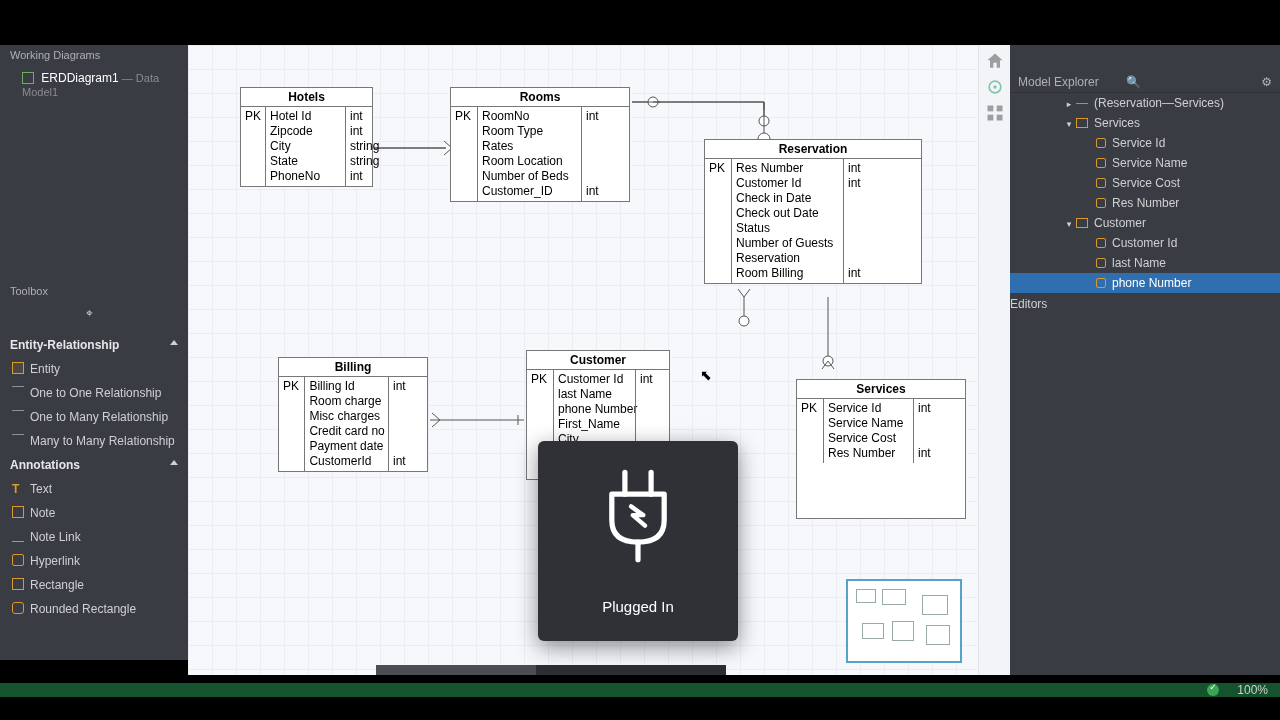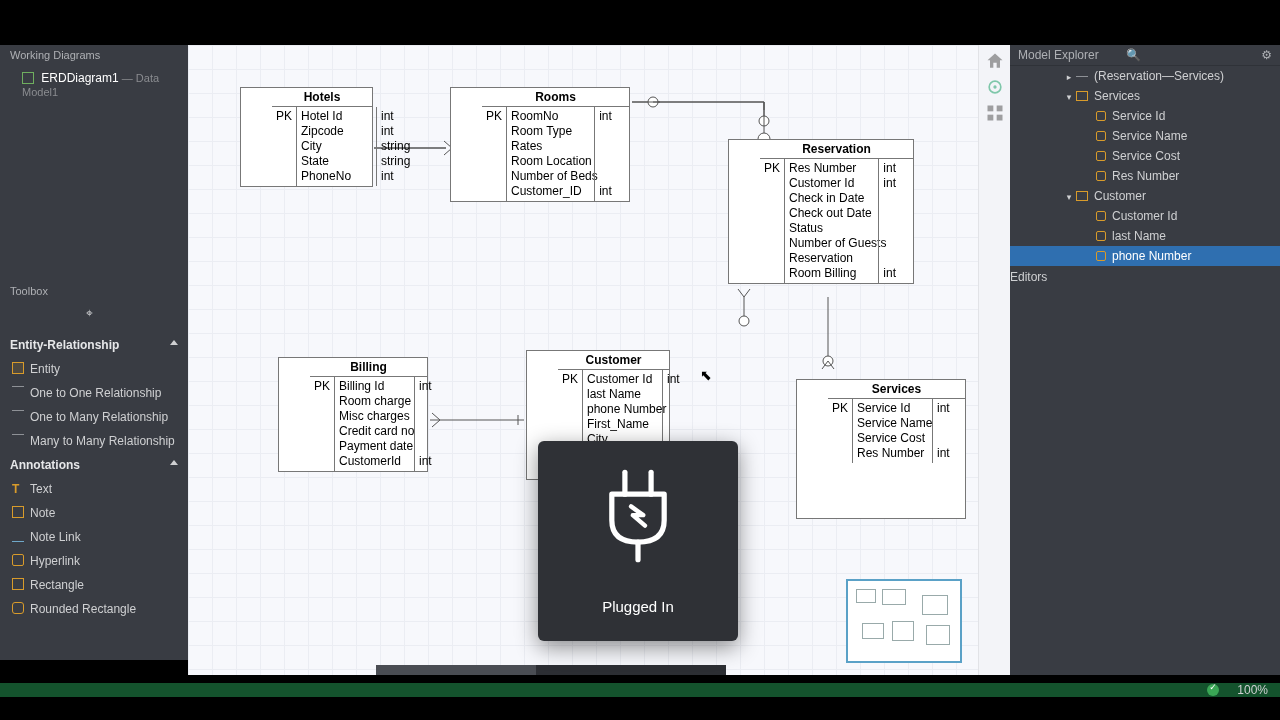--- a/index.html
+++ b/index.html
@@ -21,42 +21,42 @@
   .ico-rel{border-top:1px solid #8e9196;width:12px;height:0;top:11px;}
   .ico-text{color:#d89b2b;font-weight:700;top:3px;}
   .ico-note{border:1px solid #d89b2b;}
   .ico-link{border-bottom:1px solid #6fa8c9;width:12px;height:0;top:11px;}
   .ico-hlink{border:1px solid #d89b2b;border-radius:2px;}
   .ico-rect{border:1px solid #d89b2b;}
   .ico-rrect{border:1px solid #d89b2b;border-radius:3px;}
 
   
   .rpanel{position:absolute;right:0;top:0;width:270px;bottom:0;background:#393c43;color:#cfd0d2;}
-  .rhead{display:flex;align-items:center;padding:3px 8px;border-bottom:1px solid #2f3238;color:#aeb0b4;font-size:11px;}
+  .rhead{display:flex;align-items:center;padding:3px 8px;border-bottom:1px solid #2f3238;color:#aeb0b4;font-size:11px;margin-top:27px;}
   .rhead .sp{flex:1;}
   .rtree .row{padding:3px 4px 3px 0;position:relative;display:flex;align-items:center;}
   .rtree .ind1{width:54px;}
   .rtree .ind3{width:86px;}
   .tw{display:inline-block;width:10px;text-align:center;color:#cfd0d2;margin-right:2px;}
   .tw.dn::before{content:"▾";font-size:9px;}
   .tw.rt::before{content:"▸";font-size:9px;}
   .eic{display:inline-block;width:12px;height:10px;border:1px solid #d89b2b;margin-right:6px;}
   .cic{display:inline-block;width:10px;height:10px;border:1px solid #d89b2b;border-radius:2px;margin-right:6px;}
   .lic{display:inline-block;width:12px;height:0;border-top:1px solid #8e9196;margin-right:6px;}
   .row.sel{background:#2f6fb0;color:#fff;}
 
   
   .canvas{position:absolute;left:188px;right:302px;top:0;bottom:0;background:#f7f8fc;}
   .canvas::before{content:"";position:absolute;inset:0;background-image:linear-gradient(#ebedf3 1px,transparent 1px),linear-gradient(90deg,#ebedf3 1px,transparent 1px);background-size:24px 24px;}
   
   .rstrip{position:absolute;right:270px;top:0;width:32px;bottom:0;background:#f3f4f8;border-left:1px solid #e2e3e7;}
   .rstrip .ic{width:20px;height:20px;margin:6px auto;display:block;opacity:.6;}
 
   
-  .ent{position:absolute;background:#fff;border:1px solid #777;padding-left:31px;}
+  .ent{position:absolute;background:#fff;border:1px solid #777;}
   .ent .title{text-align:center;font-weight:700;border-bottom:1px solid #777;padding:2px 4px;}
   .ent .body{display:flex;}
   .ent .col{border-left:1px solid #777;padding:2px 4px;}
   .ent .col:first-child{border-left:none;}
   .ent .pk{width:26px;}
   .ent .names{min-width:80px;}
   .ent .types{width:40px;}
   .ent .r{height:15px;line-height:15px;white-space:nowrap;}
 
   
@@ -190,21 +190,21 @@
           <div class="r">int</div>
           <div class="r"></div>
           <div class="r"></div>
           <div class="r"></div>
           <div class="r"></div>
           <div class="r">int</div>
         </div>
       </div>
     </div>
 
-    <div class="ent" style="left:540px;top:94px;width:186px;">
+    <div class="ent" style="left:516px;top:94px;width:218px;">
       <div class="title">Reservation</div>
       <div class="body">
         <div class="col pk">
             <div class="r">PK</div>
           </div>
         <div class="col names" style="width:112px;">
           <div class="r">Res Number</div>
           <div class="r">Customer Id</div>
           <div class="r">Check in Date</div>
           <div class="r">Check out Date</div>

